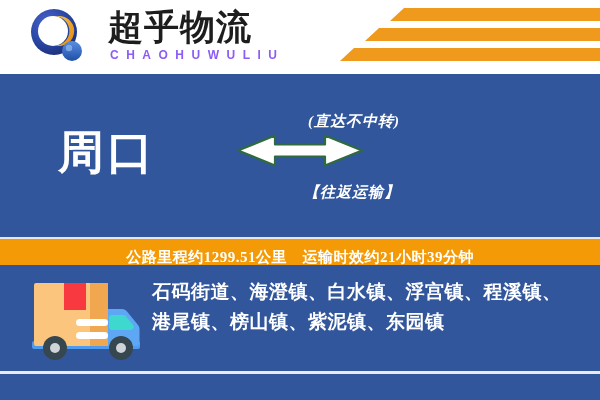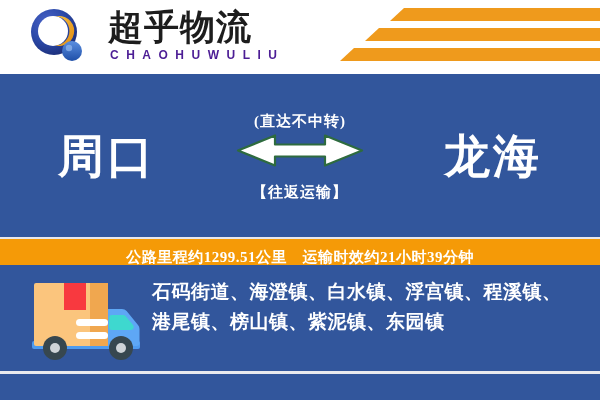--- a/index.html
+++ b/index.html
@@ -50,21 +50,21 @@
     font-weight: bold;
     color: #1d1d1d;
     letter-spacing: 1px;
     line-height: 38px;
     white-space: nowrap;
   }
   .brand-en {
     font-family: "Liberation Sans", "DejaVu Sans", sans-serif;
     font-size: 12px;
     font-weight: bold;
-    color: #4c1d95;
+    color: #8b5cf6;
     letter-spacing: 7.5px;
     line-height: 16px;
     white-space: nowrap;
     padding-left: 2px;
   }
 
   
   .stripes {
     position: absolute;
     right: 0;
@@ -89,37 +89,38 @@
     top: 74px;
     width: 600px;
     height: 163px;
     background: #32569c;
   }
   .city {
     position: absolute;
     top: 50%;
     transform: translateY(-50%);
     color: #ffffff;
-    font-family: Liberation Sans, sans-serif;
+    font-family: Liberation Mono, monospace;
     font-size: 46px;
     font-weight: bold;
     letter-spacing: 3px;
     line-height: 52px;
     white-space: nowrap;
   }
   .city-from { left: 58px; }
   .city-to   { right: 58px; }
 
   .arrow-block {
     position: absolute;
     left: 50%;
     top: 50%;
     transform: translate(-50%, -50%);
     width: 200px;
-    text-align: center;
+    text-align: right;
+    font-style: italic;
   }
   .arrow-top-label,
   .arrow-bottom-label {
     color: #ffffff;
     font-family: "Liberation Serif", "DejaVu Serif", serif;
     font-size: 15px;
     font-weight: bold;
     letter-spacing: 1px;
     white-space: nowrap;
     line-height: 18px;
@@ -250,21 +251,20 @@
     <div class="city city-from">周口</div>
 
     <div class="arrow-block">
       <div class="arrow-top-label">(直达不中转)</div>
       <svg class="arrow-svg" width="130" height="36" viewBox="0 0 130 36" aria-hidden="true">
         <path d="M3 18 L40 3 L40 12 L90 12 L90 3 L127 18 L90 33 L90 24 L40 24 L40 33 Z" fill="#ffffff" stroke="#2e6b3f" stroke-width="2.2" stroke-linejoin="round"></path>
       </svg>
       <div class="arrow-bottom-label">【往返运输】</div>
     </div>
 
-    <div class="city city-to">龙海</div>
 
   </div>
 
   <div class="infobar">
     <span class="infobar-text">公路里程约1299.51公里　运输时效约21小时39分钟</span>
   </div>
 
   <div class="dest">
 
     <div class="truck-wrap">

